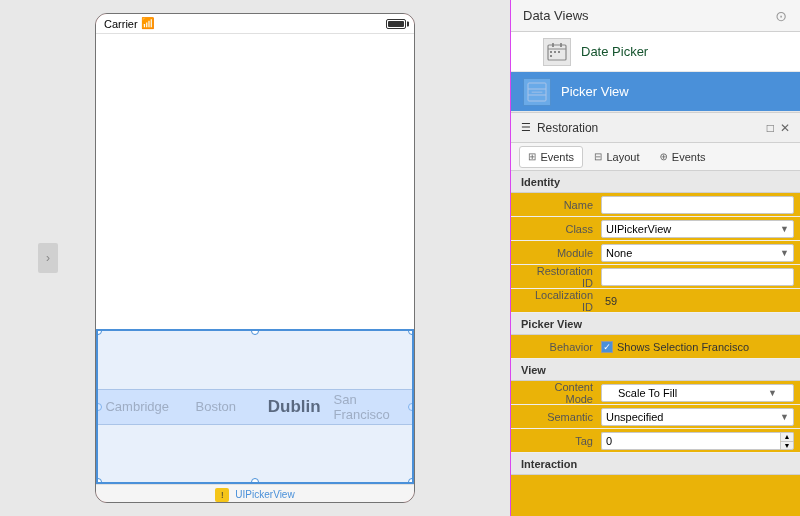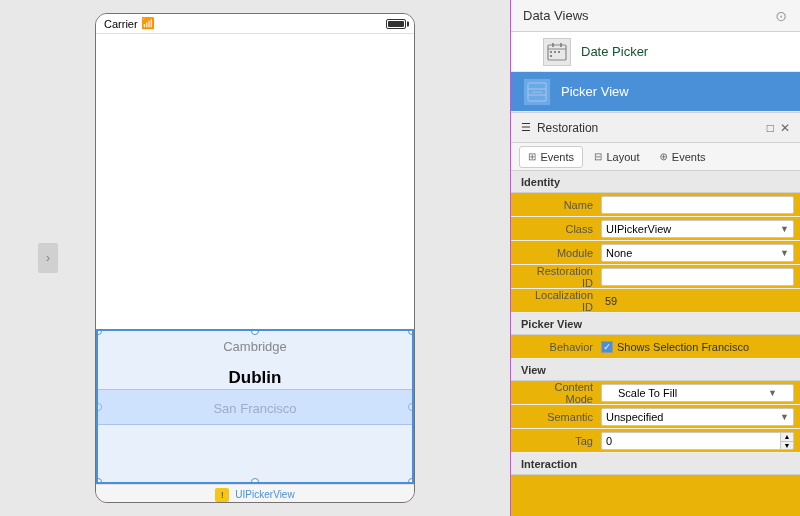--- a/index.html
+++ b/index.html
@@ -148,21 +148,21 @@
       right: 0;
       height: 36px;
       transform: translateY(-50%);
       background: rgba(180, 210, 255, 0.5);
       border-top: 1px solid #aac4e8;
       border-bottom: 1px solid #aac4e8;
     }
 
     .picker-items {
       display: flex;
-      flex-direction: column;
+      flex-direction: row;
       align-items: center;
       height: 100%;
       gap: 0;
     }
 
     .picker-item {
       height: 31px;
       display: flex;
       align-items: center;
       justify-content: center;
@@ -506,20 +506,21 @@
         <div class="resize-handle" style="bottom:-4px; left:50%; transform:translateX(-50%);"></div>
         <div class="resize-handle" style="top:50%; left:-4px; transform:translateY(-50%);"></div>
         <div class="resize-handle" style="top:-4px; left:-4px;"></div>
         <div class="resize-handle" style="top:-4px; right:-4px;"></div>
         <div class="resize-handle" style="bottom:-4px; left:-4px;"></div>
         <div class="resize-handle" style="bottom:-4px; right:-4px;"></div>
 
         <div class="picker-selection-line"></div>
         <div class="picker-items">
           <div class="picker-item">Cambridge</div>
+          <div class="picker-item">Boston</div>
           <div class="picker-item selected">Dublin</div>
           <div class="picker-item">San Francisco</div>
         </div>
       </div>
     </div>
 
     <div class="bottom-bar">
       <div class="bottom-bar-icon">
         <span style="font-size:9px; color:#333">!</span>
       </div>

